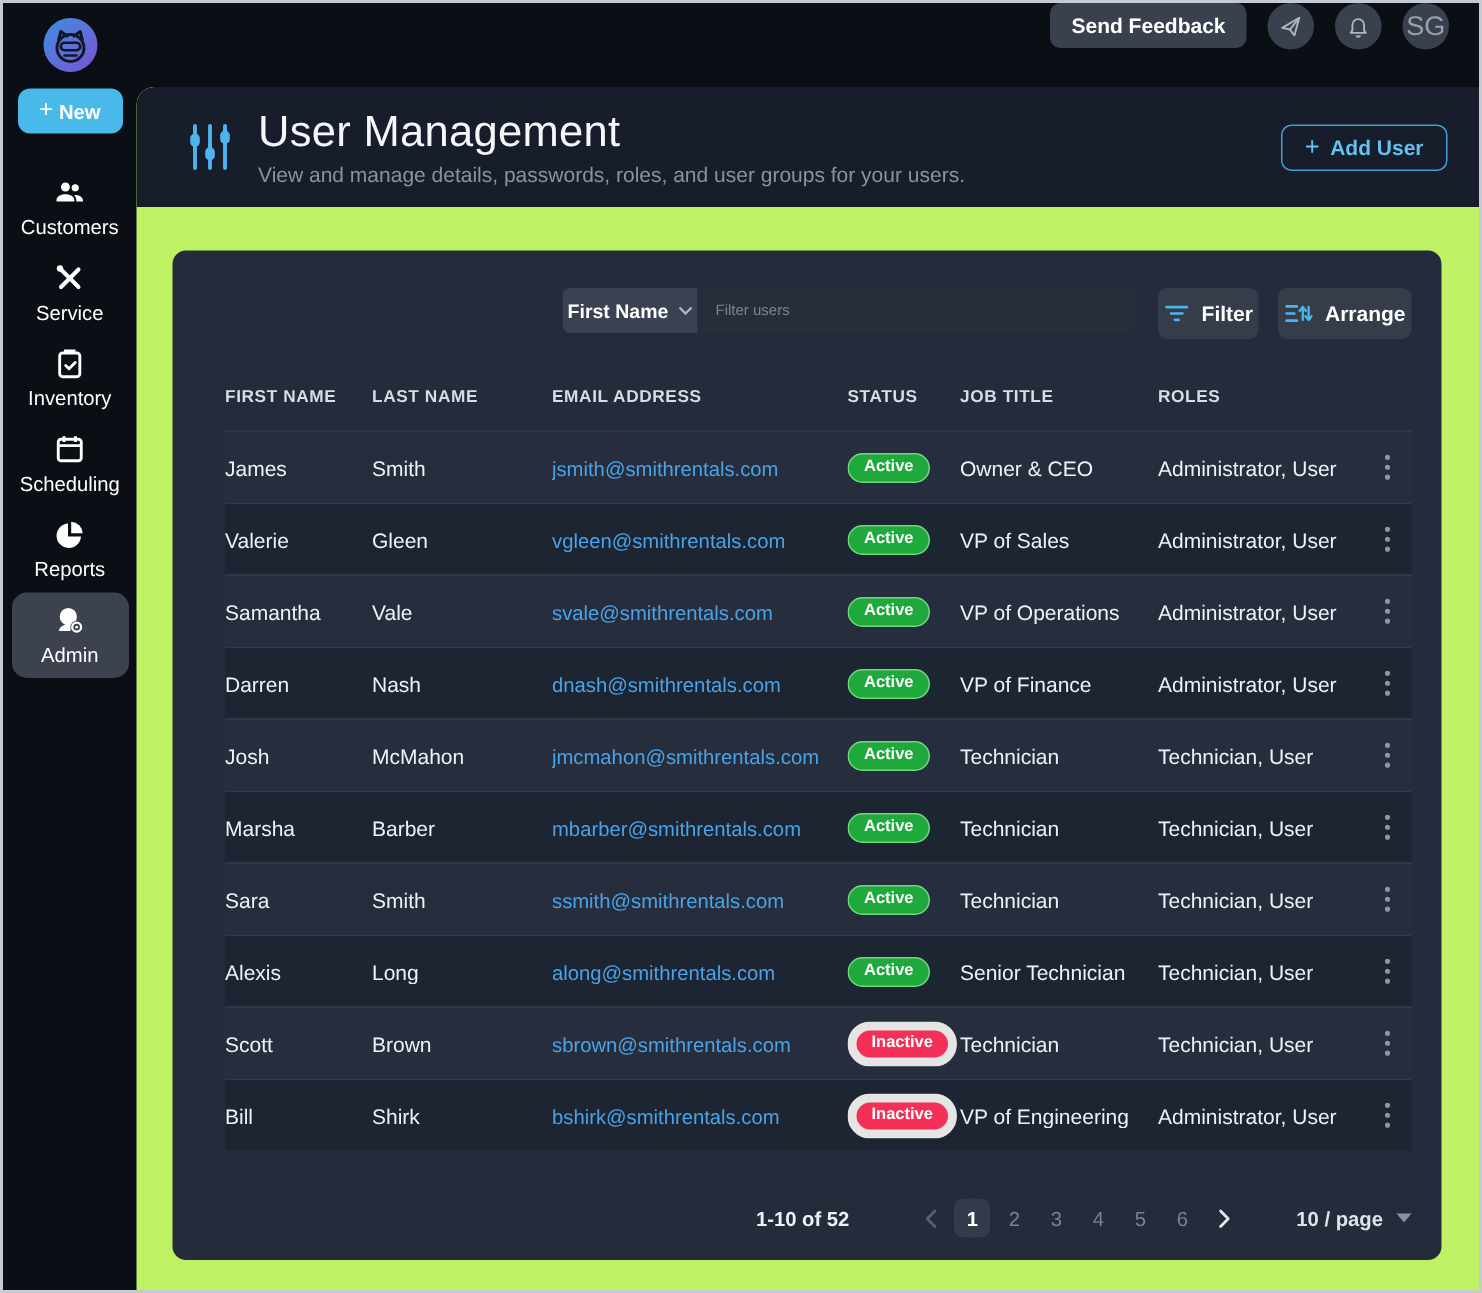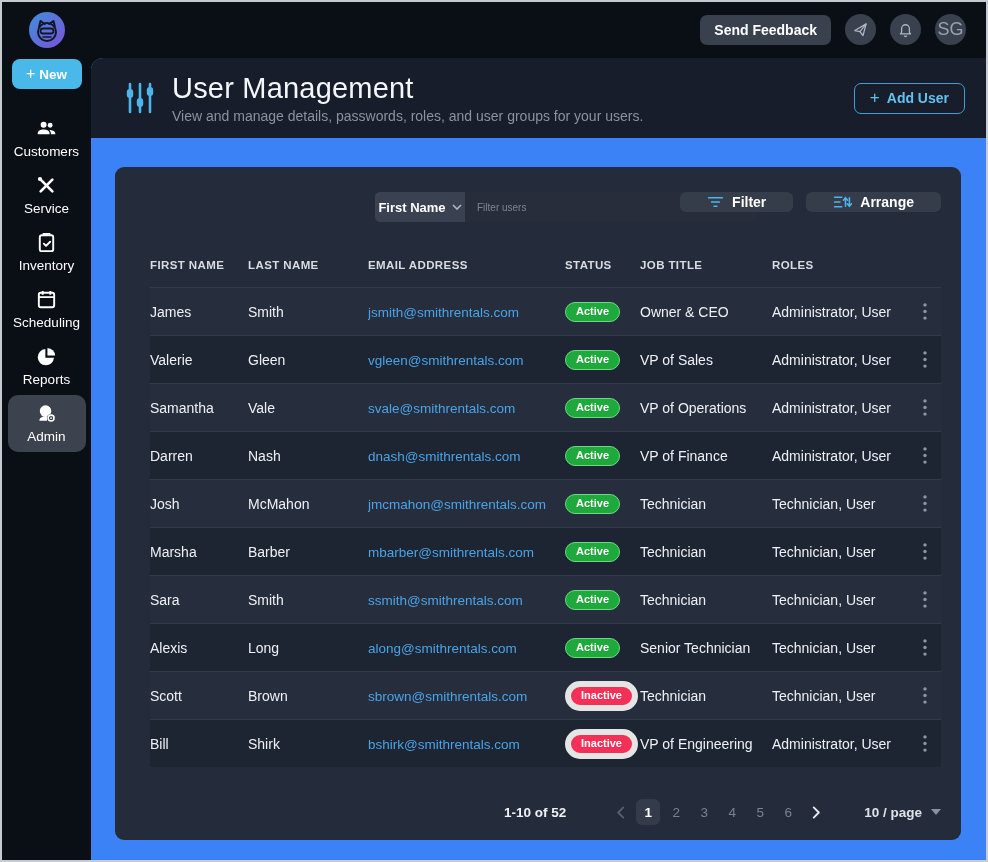--- a/index.html
+++ b/index.html
@@ -19,33 +19,33 @@
   }
   .new-btn .plus{ font-size:16px; font-weight:400; }
   .nav{ margin-top:21px; display:flex; flex-direction:column; align-items:center; width:100%; }
   .nav-item{
     width:78px; padding:7px 0 8px; display:flex; flex-direction:column; align-items:center; gap:4px;
     color:#fff; font-size:13.5px; cursor:pointer; border-radius:10px;
   }
   .nav-item svg{ width:23px; height:23px; }
   .nav-item.active{ background:#3d434e; }
   
-  .topbar{ position:absolute; left:89px; top:0; right:0; height:43px; display:flex; align-items:flex-end; justify-content:flex-end; gap:14px; padding-right:20px; }
+  .topbar{ position:absolute; left:89px; top:0; right:0; height:43px; display:flex; align-items:flex-start; justify-content:flex-end; gap:14px; padding-right:20px; }
   .feedback-btn{
     height:30px; padding:0 14px; border:none; border-radius:7px; background:#3a414e;
     color:#fff; font-weight:bold; font-size:14px; cursor:pointer; font-family:"Liberation Sans", sans-serif;
   }
   .circle-btn{
     width:31px; height:31px; border-radius:50%; background:#3a414e; border:none; cursor:pointer;
     display:flex; align-items:center; justify-content:center;
   }
   .circle-btn svg{ width:17px; height:17px; }
   .avatar{ color:#99a1ad; font-weight:normal; font-size:18px; }
   
-  .main{ position:absolute; left:89px; top:56px; right:0; bottom:0; background:#3b82f6; border-top-left-radius:12px; overflow:hidden; }
+  .main{ position:absolute; left:89px; top:56px; right:0; bottom:0; background:#bef264; border-top-left-radius:12px; overflow:hidden; }
   .band{ height:80px; background:#171d2a; border-top-left-radius:12px; display:flex; align-items:center; padding:0 21px 0 33px; }
   .band .tune{ width:32px; height:36px; margin-right:16px; }
   .band-titles{ flex:1; }
   .page-title{ color:#f4f6f9; font-size:29px; font-weight:500; letter-spacing:.2px; }
   .page-subtitle{ color:#8a92a0; font-size:14px; margin-top:3px; }
   .add-user-btn{
     height:31px; padding:0 15px; background:transparent; border:1px solid #3e9fd6; border-radius:7px;
     color:#63c1f0; font-weight:bold; font-size:14px; cursor:pointer; display:flex; align-items:center; gap:7px;
     font-family:"Liberation Sans", sans-serif;
   }
@@ -58,21 +58,21 @@
     display:flex; align-items:center; justify-content:center; gap:6px; cursor:pointer;
   }
   .field-select svg{ width:10px; height:6px; }
   .filter-input{
     width:292px; border:none; outline:none; background:#272d3a; color:#e8ebf1;
     font-size:10px; padding:0 12px; font-family:"Liberation Sans", sans-serif;
   }
   .filter-input::placeholder{ color:#7b8494; }
   .card-actions{ position:absolute; right:20px; top:25px; display:flex; gap:13px; }
   .tool-btn{
-    height:20px; padding:0 27px; border:none; border-radius:6px; background:#353c4a;
+    height:34px; padding:0 4px; border:none; border-radius:6px; background:#353c4a;
     color:#fff; font-weight:bold; font-size:14px; cursor:pointer; display:flex; align-items:center; gap:8px;
     font-family:"Liberation Sans", sans-serif;
   }
   
   .table{ position:absolute; left:35px; top:75px; width:791px; }
   .thead, .trow{ display:grid; grid-template-columns:98px 120px 197px 75px 132px 145px 24px; align-items:center; }
   .thead{ height:45px; color:#d8dce3; font-size:11.5px; font-weight:bold; letter-spacing:.4px; }
   .trow{ height:48px; border-top:1px solid #323b4d; color:#eef1f5; font-size:14px; }
   .trow:nth-child(odd){ background:#262e3e; }
   .trow:nth-child(even){ background:#1d2432; }

